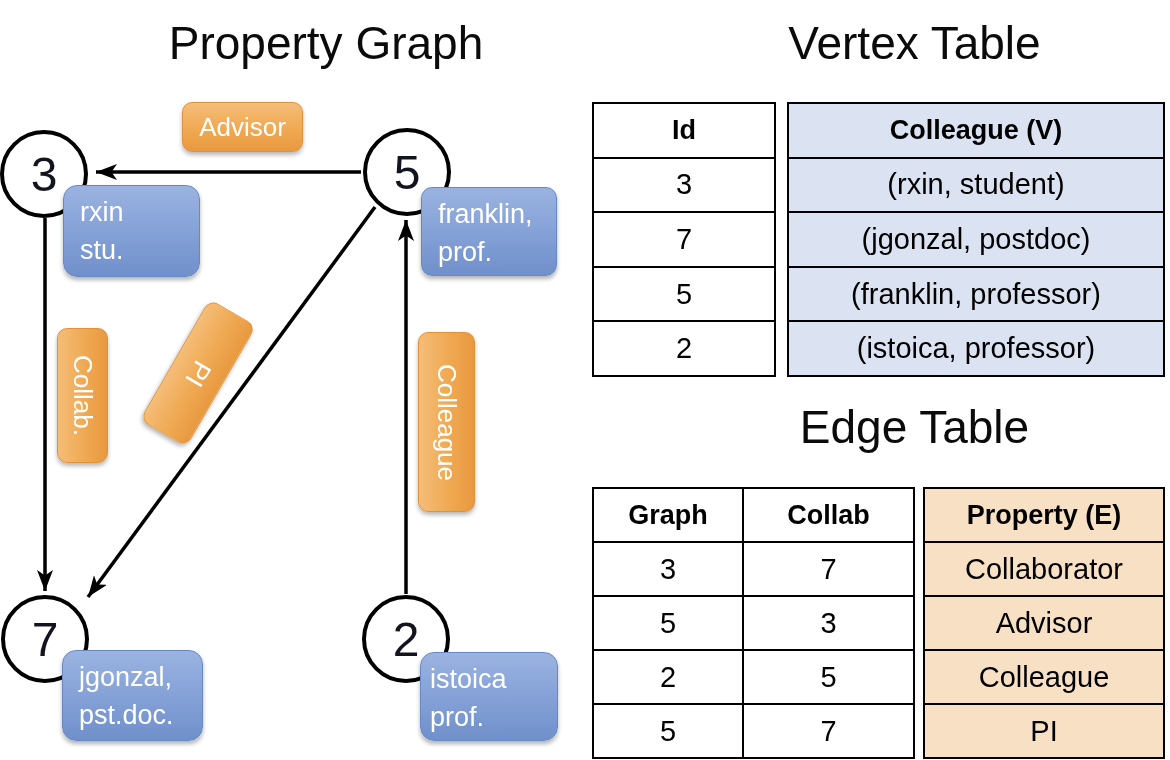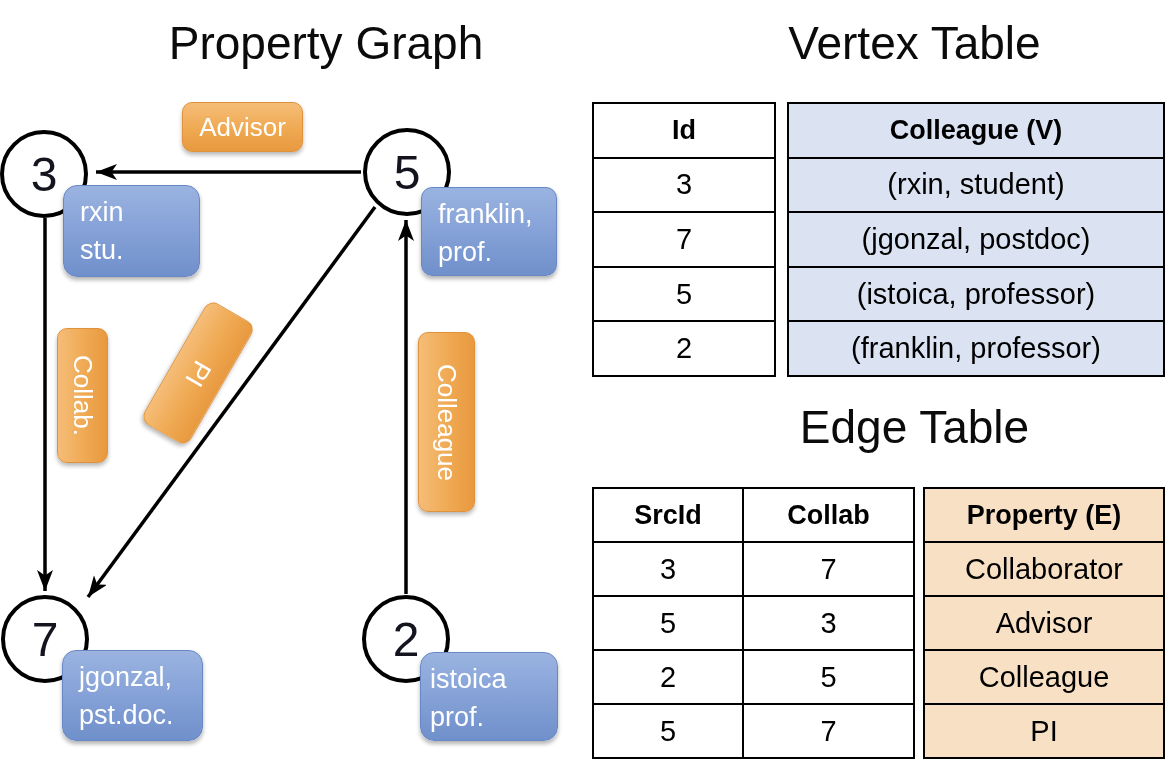--- a/index.html
+++ b/index.html
@@ -133,29 +133,29 @@
     <div class="tcell">3</div>
     <div class="tcell">7</div>
     <div class="tcell">5</div>
     <div class="tcell">2</div>
   </div>
 
   <div class="tcol" style="left:787px; top:102px; width:378px; height:275px;">
     <div class="tcell th bg-blue">Colleague (V)</div>
     <div class="tcell bg-blue">(rxin, student)</div>
     <div class="tcell bg-blue">(jgonzal, postdoc)</div>
+    <div class="tcell bg-blue">(franklin, professor)</div>
     <div class="tcell bg-blue">(istoica, professor)</div>
-    <div class="tcell bg-blue">(franklin, professor)</div>
   </div>
 
   <div class="big-title" style="left:592px; top:400px; width:573px;">Edge Table</div>
 
   <div class="tcol split" style="left:592px; top:487px; width:323px; height:272px;">
     <div class="subcol" style="width:148px;">
-      <div class="tcell th">SrcId</div>
+      <div class="tcell th">Graph</div>
       <div class="tcell">3</div>
       <div class="tcell">5</div>
       <div class="tcell">2</div>
       <div class="tcell">5</div>
     </div>
     <div class="subcol right" style="flex:1;">
       <div class="tcell th">Collab</div>
       <div class="tcell">7</div>
       <div class="tcell">3</div>
       <div class="tcell">5</div>

